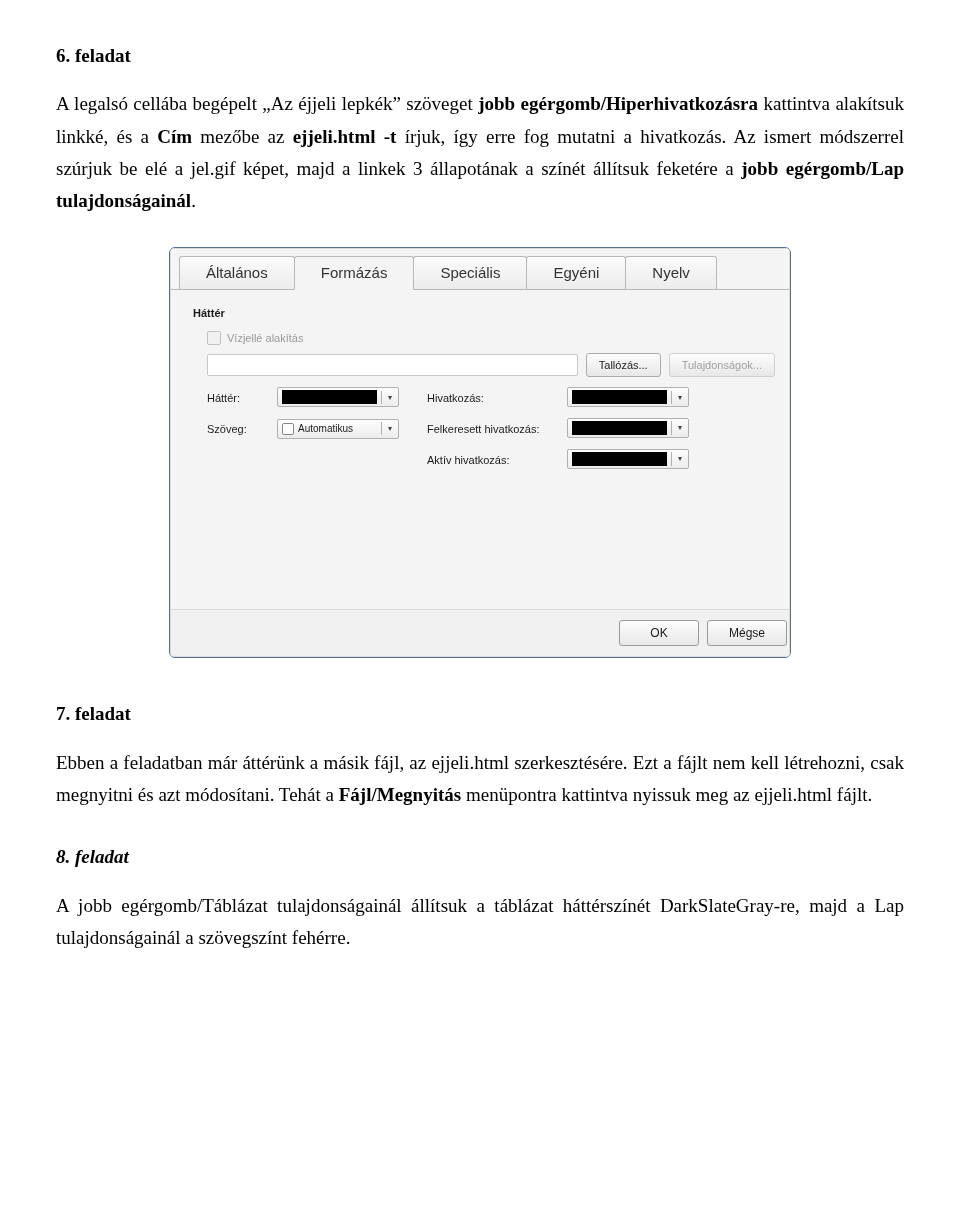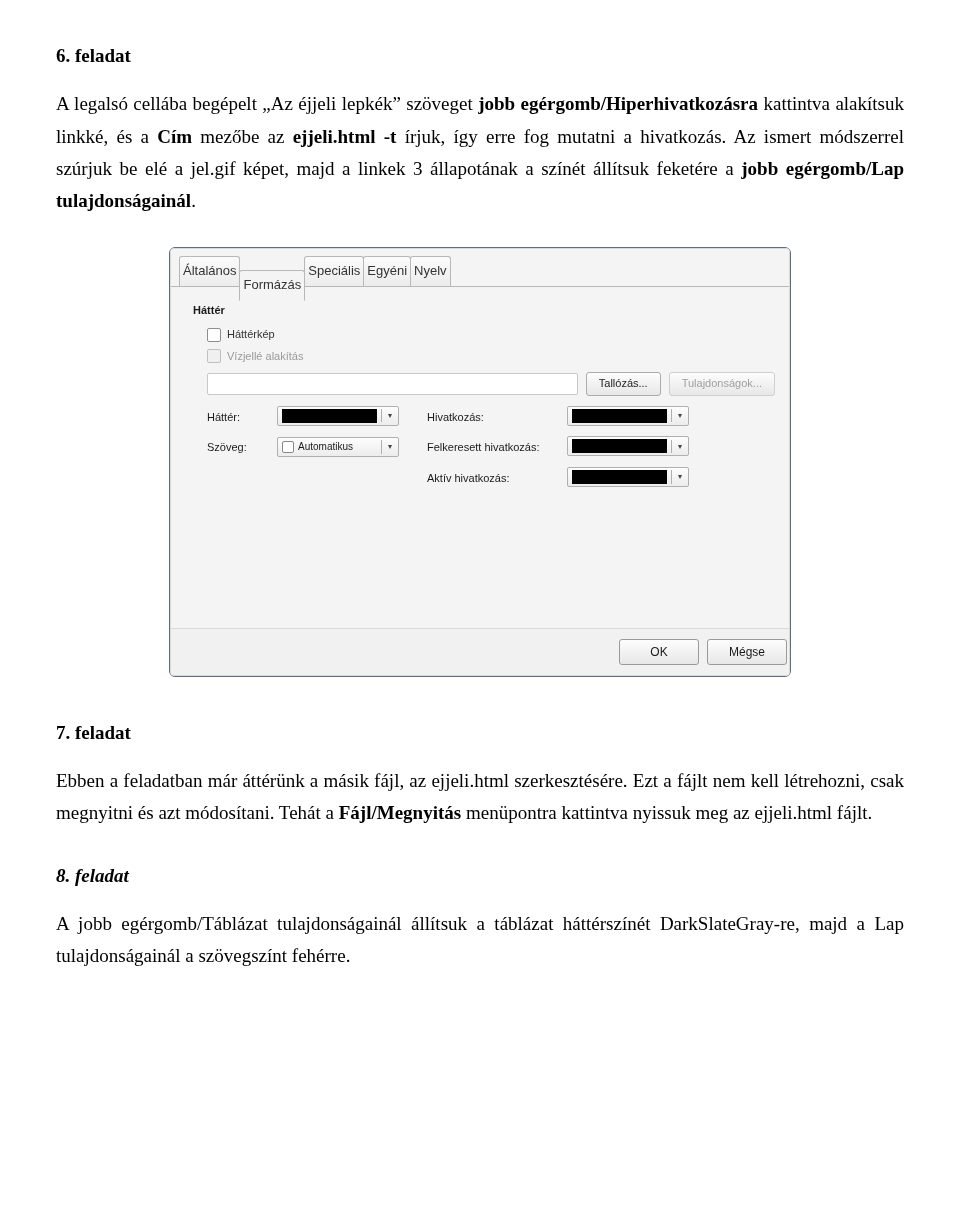--- a/index.html
+++ b/index.html
@@ -92,34 +92,34 @@
     margin: 0;
     padding: 0;
   }
   .tabs {
     display: flex;
     align-items: flex-end;
     padding: 6px 8px 0 8px;
     background: #f4f4f4;
   }
   .tab {
-    padding: 3px 3px;
+    padding: 3px 26px;
     border: 1px solid #b8b8b8;
     border-bottom: none;
     background: linear-gradient(#fbfbfb,#ececec);
-    font-size: 13px;
+    font-size: 15px;
     margin-right: -1px;
     border-radius: 3px 3px 0 0;
     color: #333;
   }
   .tab.selected {
     background: #f4f4f4;
     border-bottom: 1px solid #f4f4f4;
     position: relative;
-    top: 15px;
+    top: 1px;
   }
   .tab-body {
     border-top: 1px solid #b8b8b8;
     padding: 10px 14px 14px 22px;
     background: #f4f4f4;
   }
   .group-title {
     font-weight: bold;
     font-size: 11px;
     color: #1a1a1a;
@@ -246,24 +246,20 @@
     <div class="dialog-inner">
       <div class="tabs">
         <div class="tab">Általános</div>
         <div class="tab selected">Formázás</div>
         <div class="tab">Speciális</div>
         <div class="tab">Egyéni</div>
         <div class="tab">Nyelv</div>
       </div>
       <div class="tab-body">
         <div class="group-title">Háttér</div>
-        <div class="checkbox-row">
-          <div class="chk"></div>
-          <span>Háttérkép</span>
-        </div>
         <div class="checkbox-row disabled">
           <div class="chk"></div>
           <span>Vízjellé alakítás</span>
         </div>
         <div class="path-input">
           <div class="field"></div>
           <div class="btn-sm">Tallózás...</div>
           <div class="btn-sm disabled">Tulajdonságok...</div>
         </div>
 

